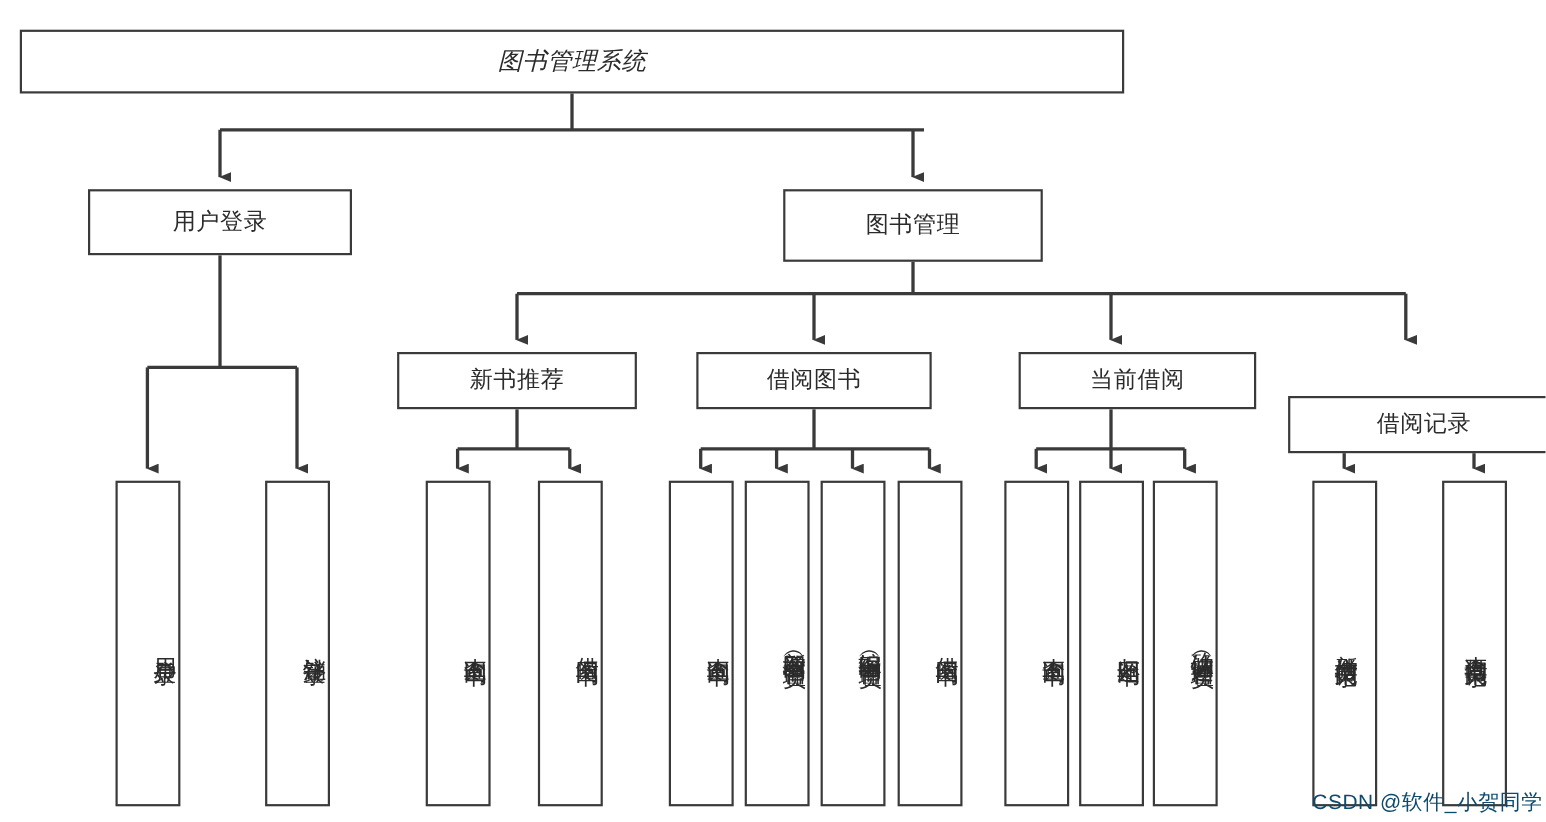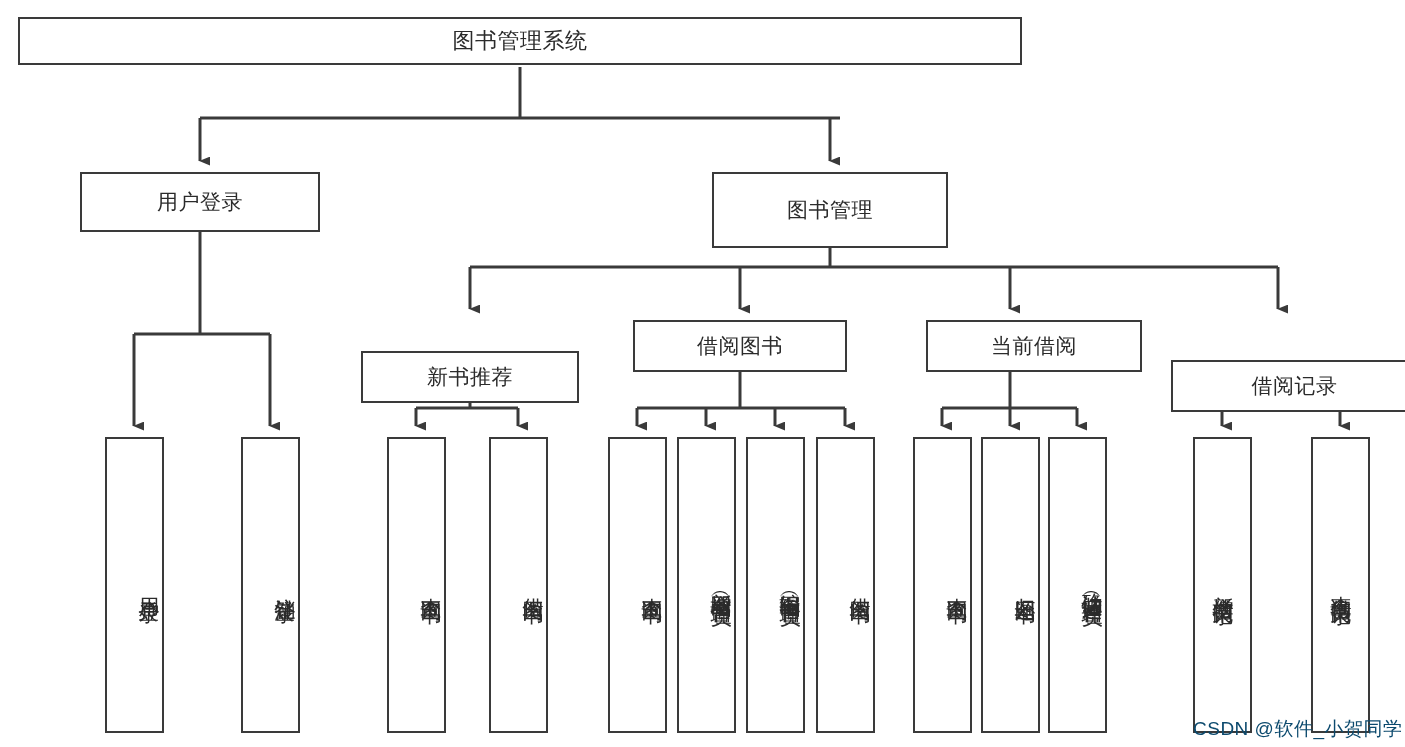--- a/index.html
+++ b/index.html
@@ -112,32 +112,32 @@
       <path d="M1010,408 L1010,426" marker-end="url(#arrow)"></path>
       <path d="M1077,408 L1077,426" marker-end="url(#arrow)"></path>
 
       <path d="M1278,372 L1278,408"></path>
       <path d="M1222,408 L1340,408"></path>
       <path d="M1222,408 L1222,426" marker-end="url(#arrow)"></path>
       <path d="M1340,408 L1340,426" marker-end="url(#arrow)"></path>
     </g>
   </svg>
 
-  <div class="node horiz root" style="left:18px; top:17px; width:1004px; height:48px;">
+  <div class="node horiz root" style="left:18px; top:27px; width:1004px; height:58px;font-style:italic;">
     <span>图书管理系统</span>
   </div>
 
   <div class="node horiz" style="left:80px; top:172px; width:240px; height:60px;">
     <span>用户登录</span>
   </div>
-  <div class="node horiz" style="left:712px; top:172px; width:236px; height:76px;">
+  <div class="node horiz" style="left:712px; top:172px; width:236px; height:66px;">
     <span>图书管理</span>
   </div>
 
-  <div class="node horiz" style="left:361px; top:320px; width:218px; height:52px;margin-top:31px;">
+  <div class="node horiz" style="left:361px; top:320px; width:218px; height:52px;">
     <span>新书推荐</span>
   </div>
   <div class="node horiz" style="left:633px; top:320px; width:214px; height:52px;">
     <span>借阅图书</span>
   </div>
   <div class="node horiz" style="left:902px; top:320px; width:216px; height:52px;margin-left:24px;">
     <span>当前借阅</span>
   </div>
   <div class="node horiz" style="left:1171px; top:320px; width:247px; height:52px;margin-top:40px;">
     <span>借阅记录</span>

